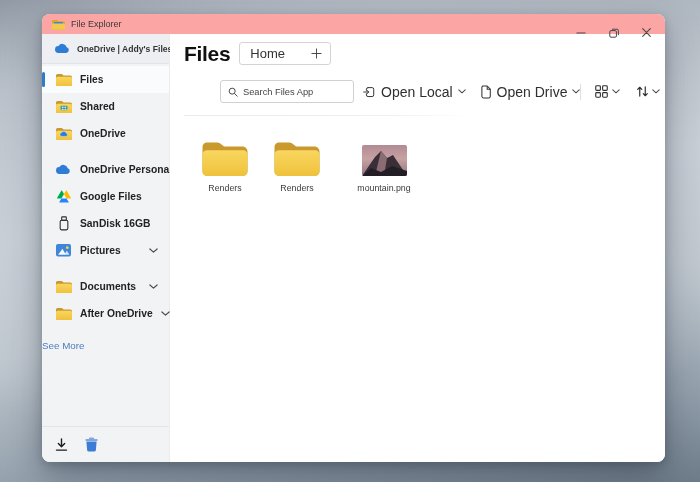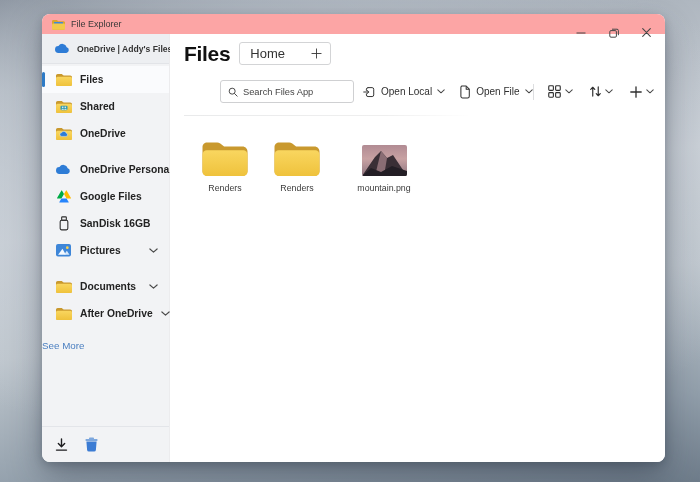--- a/index.html
+++ b/index.html
@@ -46,21 +46,21 @@
   .page-title{font-size:21px;font-weight:700;color:#111;letter-spacing:-.3px;margin:0;line-height:23px;}
   .tab{margin-left:9px;width:92px;height:23px;border:1px solid #d3d4d6;border-radius:3px;background:#fff;display:flex;align-items:center;box-sizing:border-box;padding:0 8px 0 10px;}
   .tab-label{font-size:13px;color:#333;}
   .tab-plus{margin-left:auto;display:flex;}
   
   .toolbar{margin-top:15px;display:flex;align-items:center;padding-right:12px;}
   .search-box{width:134px;height:23px;border:1px solid #cfd0d2;border-radius:3px;display:flex;align-items:center;padding:0 6px 0 7px;gap:5px;box-sizing:border-box;background:#fff;margin-left:36px;}
   .search-box input{border:none;outline:none;background:transparent;flex:1;min-width:0;font-family:inherit;font-size:9.3px;color:#3c3c3c;padding:0;}
   .search-box input::placeholder{color:#454545;opacity:1;}
   .tool-btn{display:flex;align-items:center;gap:5px;cursor:pointer;}
-  .tool-label{font-size:10px;color:#2f2f2f;white-space:nowrap;}
+  .tool-label{font-size:14px;color:#2f2f2f;white-space:nowrap;}
   .ml9{margin-left:9px;}.ml14{margin-left:14px;}
   .right-tools{margin-left:auto;display:flex;align-items:center;gap:17px;}
   .vdivider{width:1px;height:16px;background:#dddee0;margin-right:-3px;}
   .icon-btn{display:flex;align-items:center;gap:4px;cursor:pointer;}
   .hseparator{margin-top:12px;height:1px;width:287px;background:linear-gradient(90deg,#e9eaeb 0%,#efefef 70%,rgba(255,255,255,0) 100%);}
   
   .files-row{margin-top:24px;display:flex;padding-left:5px;}
   .tile{width:72px;display:flex;flex-direction:column;align-items:center;cursor:pointer;}
   .tile-icon{height:36px;display:flex;align-items:flex-end;justify-content:center;}
   .tile-label{margin-top:7px;font-size:8.8px;color:#3a3a3a;white-space:nowrap;}
@@ -313,21 +313,21 @@
           </span>
         </div>
 
         <div class="tool-btn ml14">
           <span>
             <svg width="12" height="14" viewBox="0 0 14 16">
               <path d="M3.2,1 h5.2 L12,4.6 V13 a2,2 0 0 1 -2,2 H4.2 a2,2 0 0 1 -2,-2 V3 a2,2 0 0 1 1,-2 Z" fill="none" stroke="#2f2f2f" stroke-width="1.2" stroke-linejoin="round"></path>
               <path d="M8.4,1.2 V4.8 H11.8" fill="none" stroke="#2f2f2f" stroke-width="1.2" stroke-linejoin="round"></path>
             </svg>
           </span>
-          <span class="tool-label">Open File</span>
+          <span class="tool-label">Open Drive</span>
           <span>
             <svg width="8" height="5" viewBox="0 0 10 6">
                 <use href="#sym-chevron"></use>
               </svg>
           </span>
         </div>
 
         <div class="right-tools">
           <span class="vdivider"></span>
 

